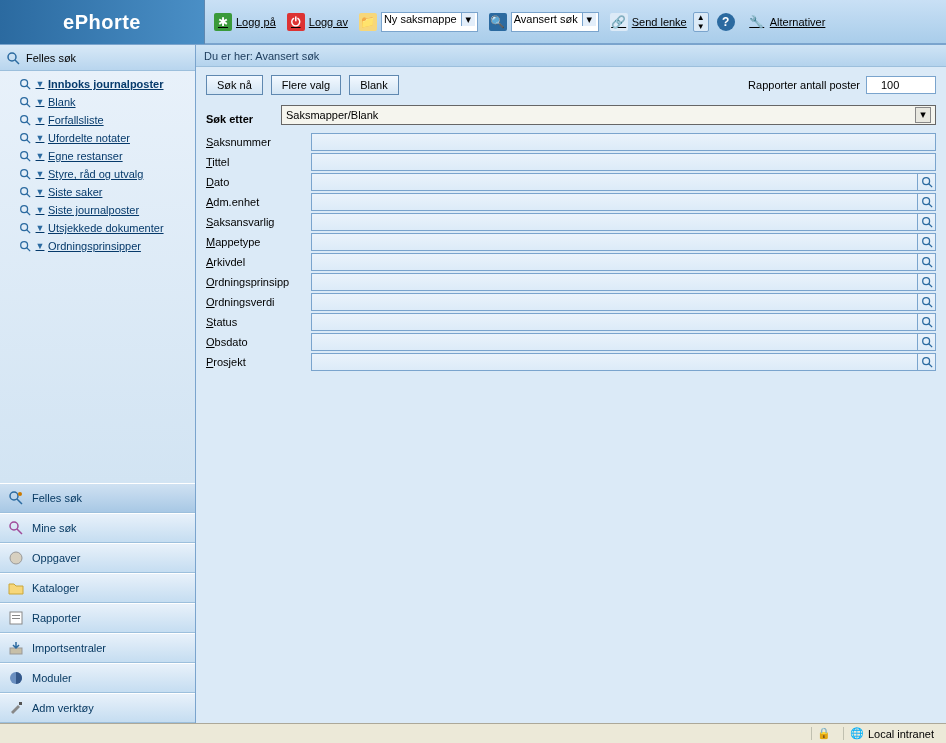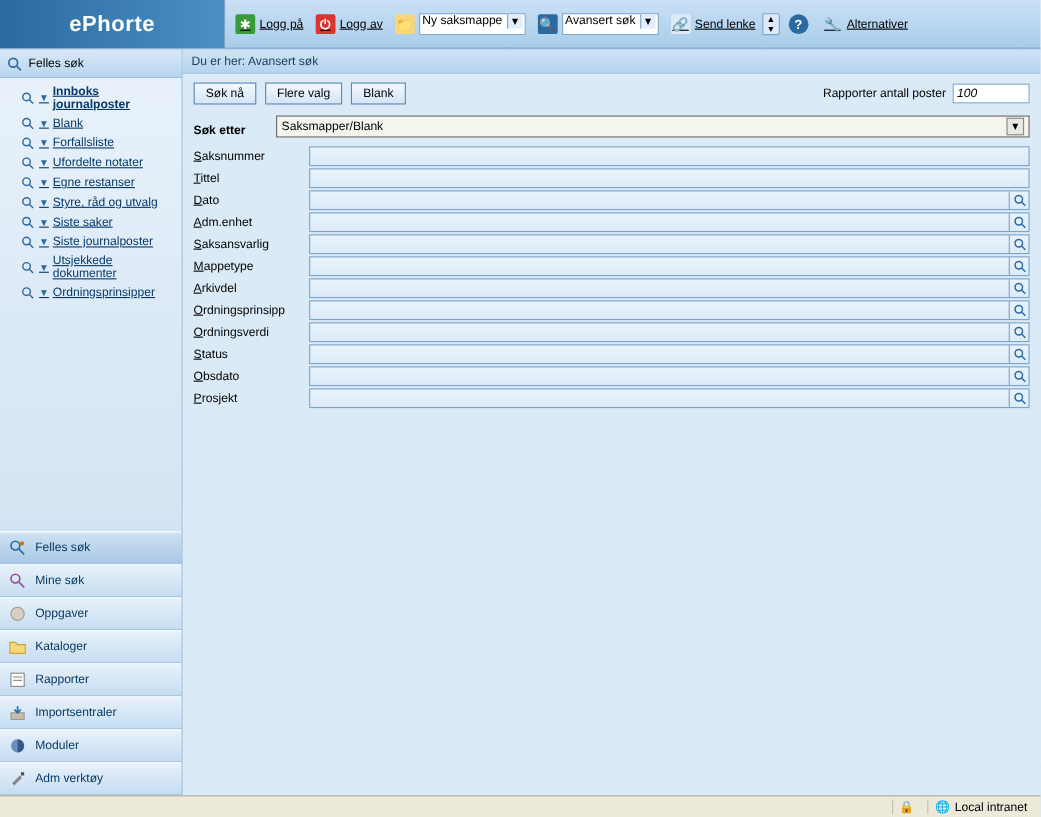--- a/index.html
+++ b/index.html
@@ -73,21 +73,21 @@
     gap: 4px;
   }
   .tsel .dd { width:14px; text-align:center; background:#e3eefa; border-left:1px solid #7aa4cd; }
   .main {
     flex: 1;
     display: flex;
     overflow: hidden;
     border-top: 1px solid #7aa4cd;
   }
   .sidebar {
-    width: 166px;
+    width: 196px;
     border-right: 1px solid #7aa4cd;
     display: flex;
     flex-direction: column;
     background: #dbeaf7;
   }
   .sb-header {
     height: 26px;
     background: linear-gradient(#d8e9f7, #b8d5ee);
     border-bottom: 1px solid #9cbfdc;
     display: flex;
@@ -153,21 +153,21 @@
     gap: 8px;
   }
   .btn {
     border: 1px solid #5f88b0;
     background: linear-gradient(#f3f9ff, #d3e5f4);
     padding: 3px 10px;
     cursor: pointer;
     font-size: 11px;
   }
   .maxrow { margin-left:auto; display:flex; align-items:center; gap:6px;}
-  .maxrow input { width:70px; height:18px; border:1px solid #7aa4cd; padding:0 3px; font-size:11px;font-style:italic;}
+  .maxrow input { width:70px; height:18px; border:1px solid #7aa4cd; padding:0 14px; font-size:11px;}
   .searchfor {
     padding: 6px 10px 2px 10px;
     display: flex;
     align-items: flex-end;
     gap: 10px;
   }
   .bold { font-weight: bold; }
   .bigsel {
     flex:1;
     height: 20px;

